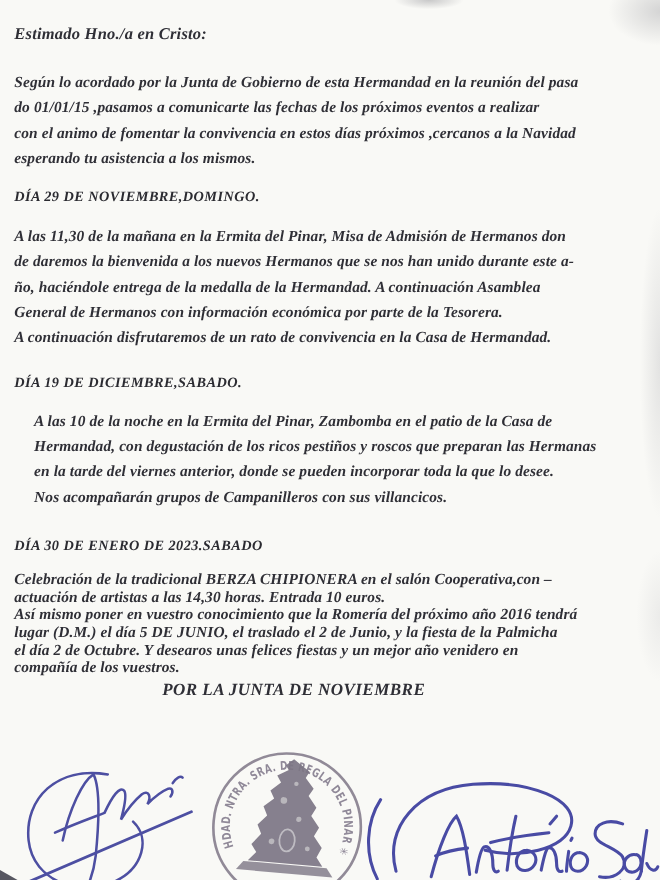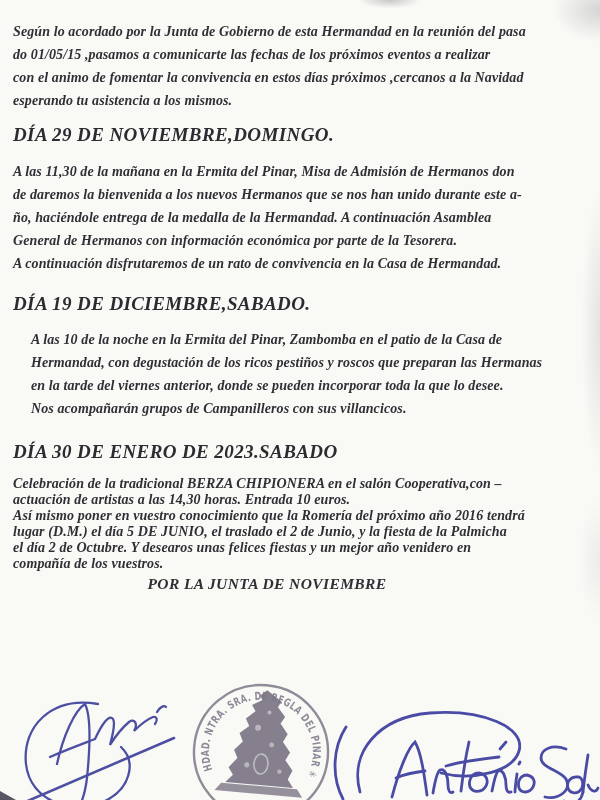--- a/index.html
+++ b/index.html
@@ -16,40 +16,41 @@
     background:
       radial-gradient(45px 12px at 390px 0px, rgba(140,140,145,.45), rgba(140,140,145,0) 70%),
       radial-gradient(70px 45px at 602px 10px, rgba(150,150,155,.38), rgba(150,150,155,0) 70%),
       radial-gradient(26px 190px at 601px 330px, rgba(165,165,170,.28), rgba(165,165,170,0) 75%),
       radial-gradient(30px 80px at 601px 560px, rgba(170,170,175,.18), rgba(170,170,175,0) 75%),
       linear-gradient(#f9f9f6,#f9f9f6);
   }
   .salutation{margin:0 0 21px 0;font-size:15px;line-height:23px;letter-spacing:.2px;}
   .para{margin:0;white-space:pre-line;font-size:14px;line-height:23px;letter-spacing:.1px;}
   .intro{margin-bottom:11px;}
-  .heading{margin:0;font-size:19px;line-height:23px;letter-spacing:.4px;color:#2b2b31;}
+  .heading{margin:0;font-size:13px;line-height:23px;letter-spacing:.4px;color:#2b2b31;}
   .h-nov{margin-bottom:14px;}
   .h-dec{margin-bottom:13px;}
   .h-ene{margin-bottom:13px;}
   .p-nov{margin-bottom:17px;}
   .p-dec{margin-bottom:20px;margin-left:18px;}
   .p-ene{line-height:16px;}
   .closing{margin:0;text-align:center;padding-right:55px;font-size:15.5px;line-height:23px;letter-spacing:.4px;}
   .sig-row{margin-top:17px;display:flex;justify-content:space-between;padding-right:38px;font-size:15px;line-height:18px;}
   .ink{position:absolute;left:0;top:0;width:600px;height:800px;pointer-events:none;}
   .stamp-text{font-family:"DejaVu Sans","Liberation Sans",sans-serif;font-style:normal;font-weight:700;}
 </style>
 </head>
 <body>
 
 <div class="page">
 
+  <p class="salutation">Estimado  Hno./a en Cristo:</p>
 
   <p class="para intro">Según lo acordado por la Junta de Gobierno de esta Hermandad en la reunión del pasa
-do 01/05/15 ,pasamos a comunicarte las fechas de los próximos eventos a realizar
+do 01/01/15 ,pasamos a comunicarte las fechas de los próximos eventos a realizar
 con el animo de fomentar la convivencia en estos días próximos ,cercanos a la Navidad
 esperando tu asistencia a los mismos.</p>
 
   <h2 class="heading h-nov">DÍA  29 DE NOVIEMBRE,DOMINGO.</h2>
   <p class="para p-nov">A las 11,30 de la mañana en la Ermita del Pinar, Misa de Admisión de Hermanos don
 de daremos la bienvenida a los nuevos  Hermanos que se nos han unido durante este a-
 ño, haciéndole entrega de la medalla de la Hermandad.  A continuación Asamblea
 General de Hermanos con información económica por parte de la Tesorera.
 A continuación disfrutaremos de un rato de convivencia en la Casa de Hermandad.</p>
 

